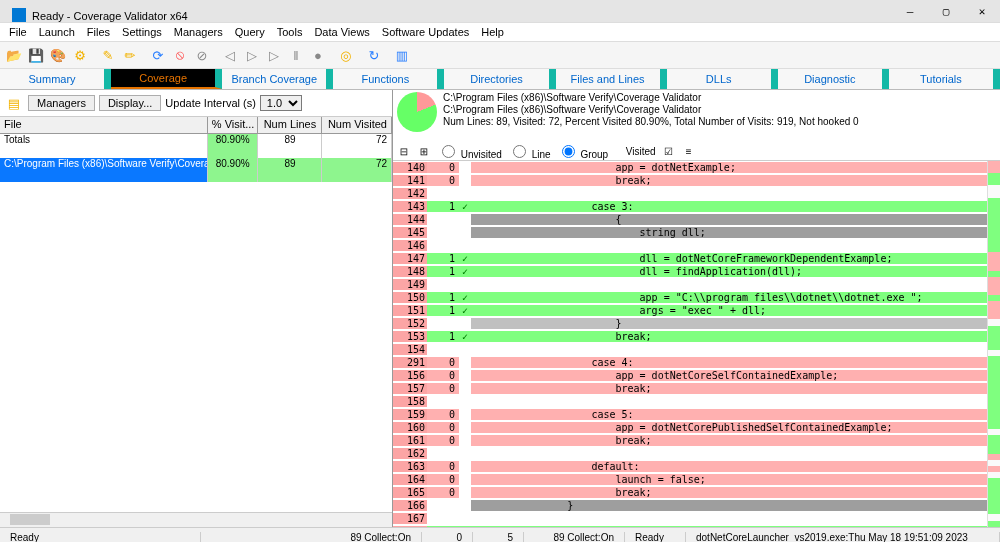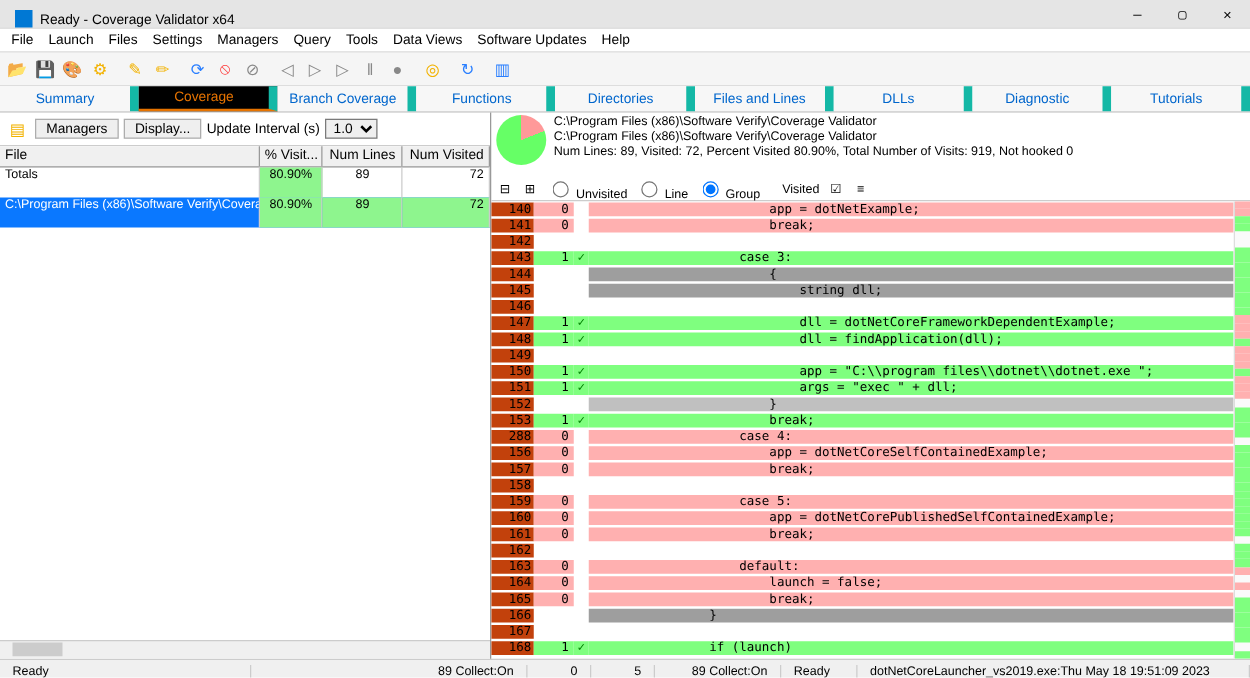--- a/index.html
+++ b/index.html
@@ -35,21 +35,21 @@
 .leftgrid-body{background:#eee;flex:1;overflow:auto}
 .hscroll{height:14px;background:#f0f0f0;border-top:1px solid #ccc;position:relative}
 .hthumb{position:absolute;left:10px;top:1px;width:40px;height:11px;background:#ccc}
 .right{flex:1;display:flex;flex-direction:column;overflow:hidden}
 .rtop{display:flex;height:48px;padding:2px 4px;gap:6px;font-size:10px}
 .pie{width:40px;height:40px;border-radius:50%;background:conic-gradient(#ff9999 0 19%, #66ff66 19% 100%)}
 .rtxt{flex:1;line-height:12px;white-space:nowrap;overflow:hidden}
 .rctl{height:18px;display:flex;align-items:center;padding:0 4px;gap:6px;font-size:10px;border-bottom:1px solid #ccc}
 .rctl .ic{width:14px;height:14px;display:inline-flex;align-items:center;justify-content:center}
 .code{flex:1;display:flex;overflow:hidden;font-family:Consolas,monospace;font-size:10px;position:relative}
-.gut{width:32px;background:#c2410c;text-align:right;padding-right:2px}
+.gut{width:32px;background:#fca5a5;text-align:right;padding-right:2px}
 .cnt{width:28px;text-align:right;padding-right:4px}
 .mk{width:12px;text-align:center}
 .src{flex:1;white-space:pre;overflow:hidden}
 .ln{height:13px;display:flex;align-items:center}
 .g{background:#7fff7f}.r{background:#ffb0b0}.gy{background:#c0c0c0}.dg{background:#9e9e9e}
 .chk{color:#008000}
 .minimap{width:12px;background:#fafafa;border-left:1px solid #ddd;display:flex;flex-direction:column}
 .mm{flex:1}
 .mg{background:#7fff7f}.mr{background:#ffb0b0}
 .status{height:18px;background:#f0f0f0;border-top:1px solid #ccc;display:flex;align-items:center;font-size:10px}
@@ -253,21 +253,27 @@
             <div class="mk gy chk"></div>
             <div class="src gy">                        }</div>
           </div>
           <div class="ln">
             <div class="gut">153</div>
             <div class="cnt g">1</div>
             <div class="mk g chk">✓</div>
             <div class="src g">                        break;</div>
           </div>
           <div class="ln">
-            <div class="gut">288</div>
+            <div class="gut">154</div>
+            <div class="cnt gy"></div>
+            <div class="mk gy chk"></div>
+            <div class="src gy"></div>
+          </div>
+          <div class="ln">
+            <div class="gut">291</div>
             <div class="cnt r">0</div>
             <div class="mk r chk"></div>
             <div class="src r">                    case 4:</div>
           </div>
           <div class="ln">
             <div class="gut">156</div>
             <div class="cnt r">0</div>
             <div class="mk r chk"></div>
             <div class="src r">                        app = dotNetCoreSelfContainedExample;</div>
           </div>

